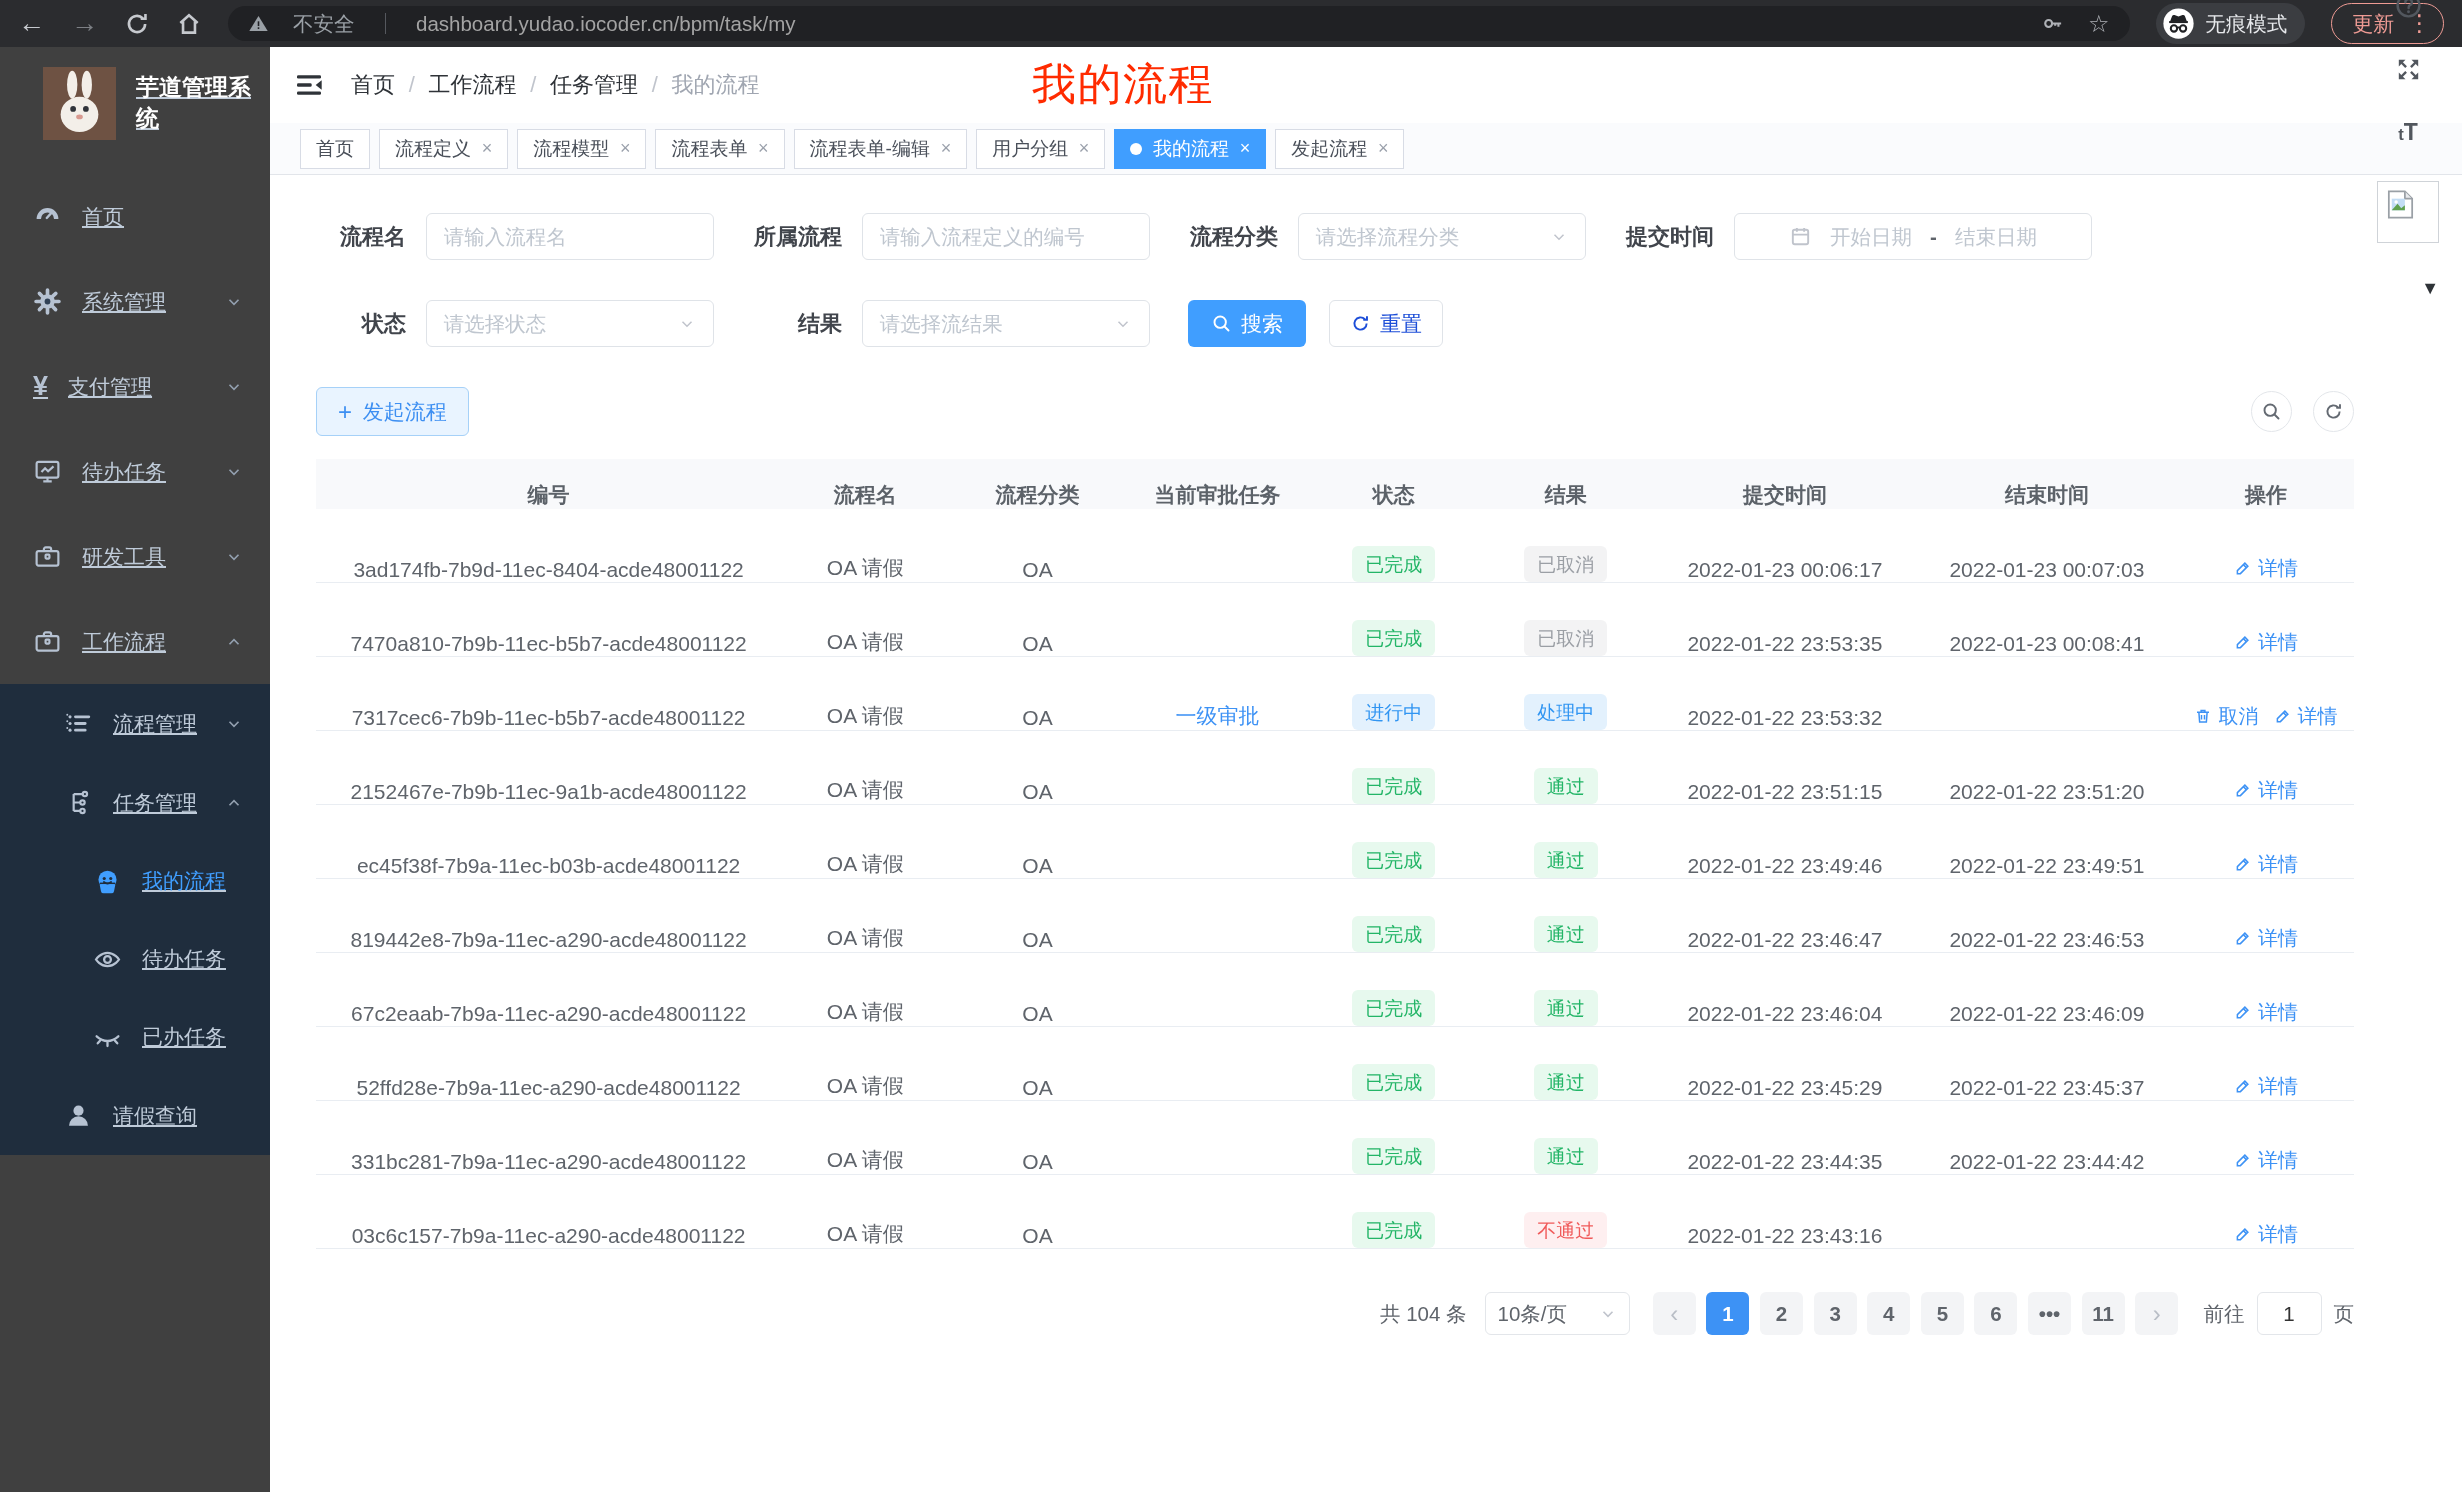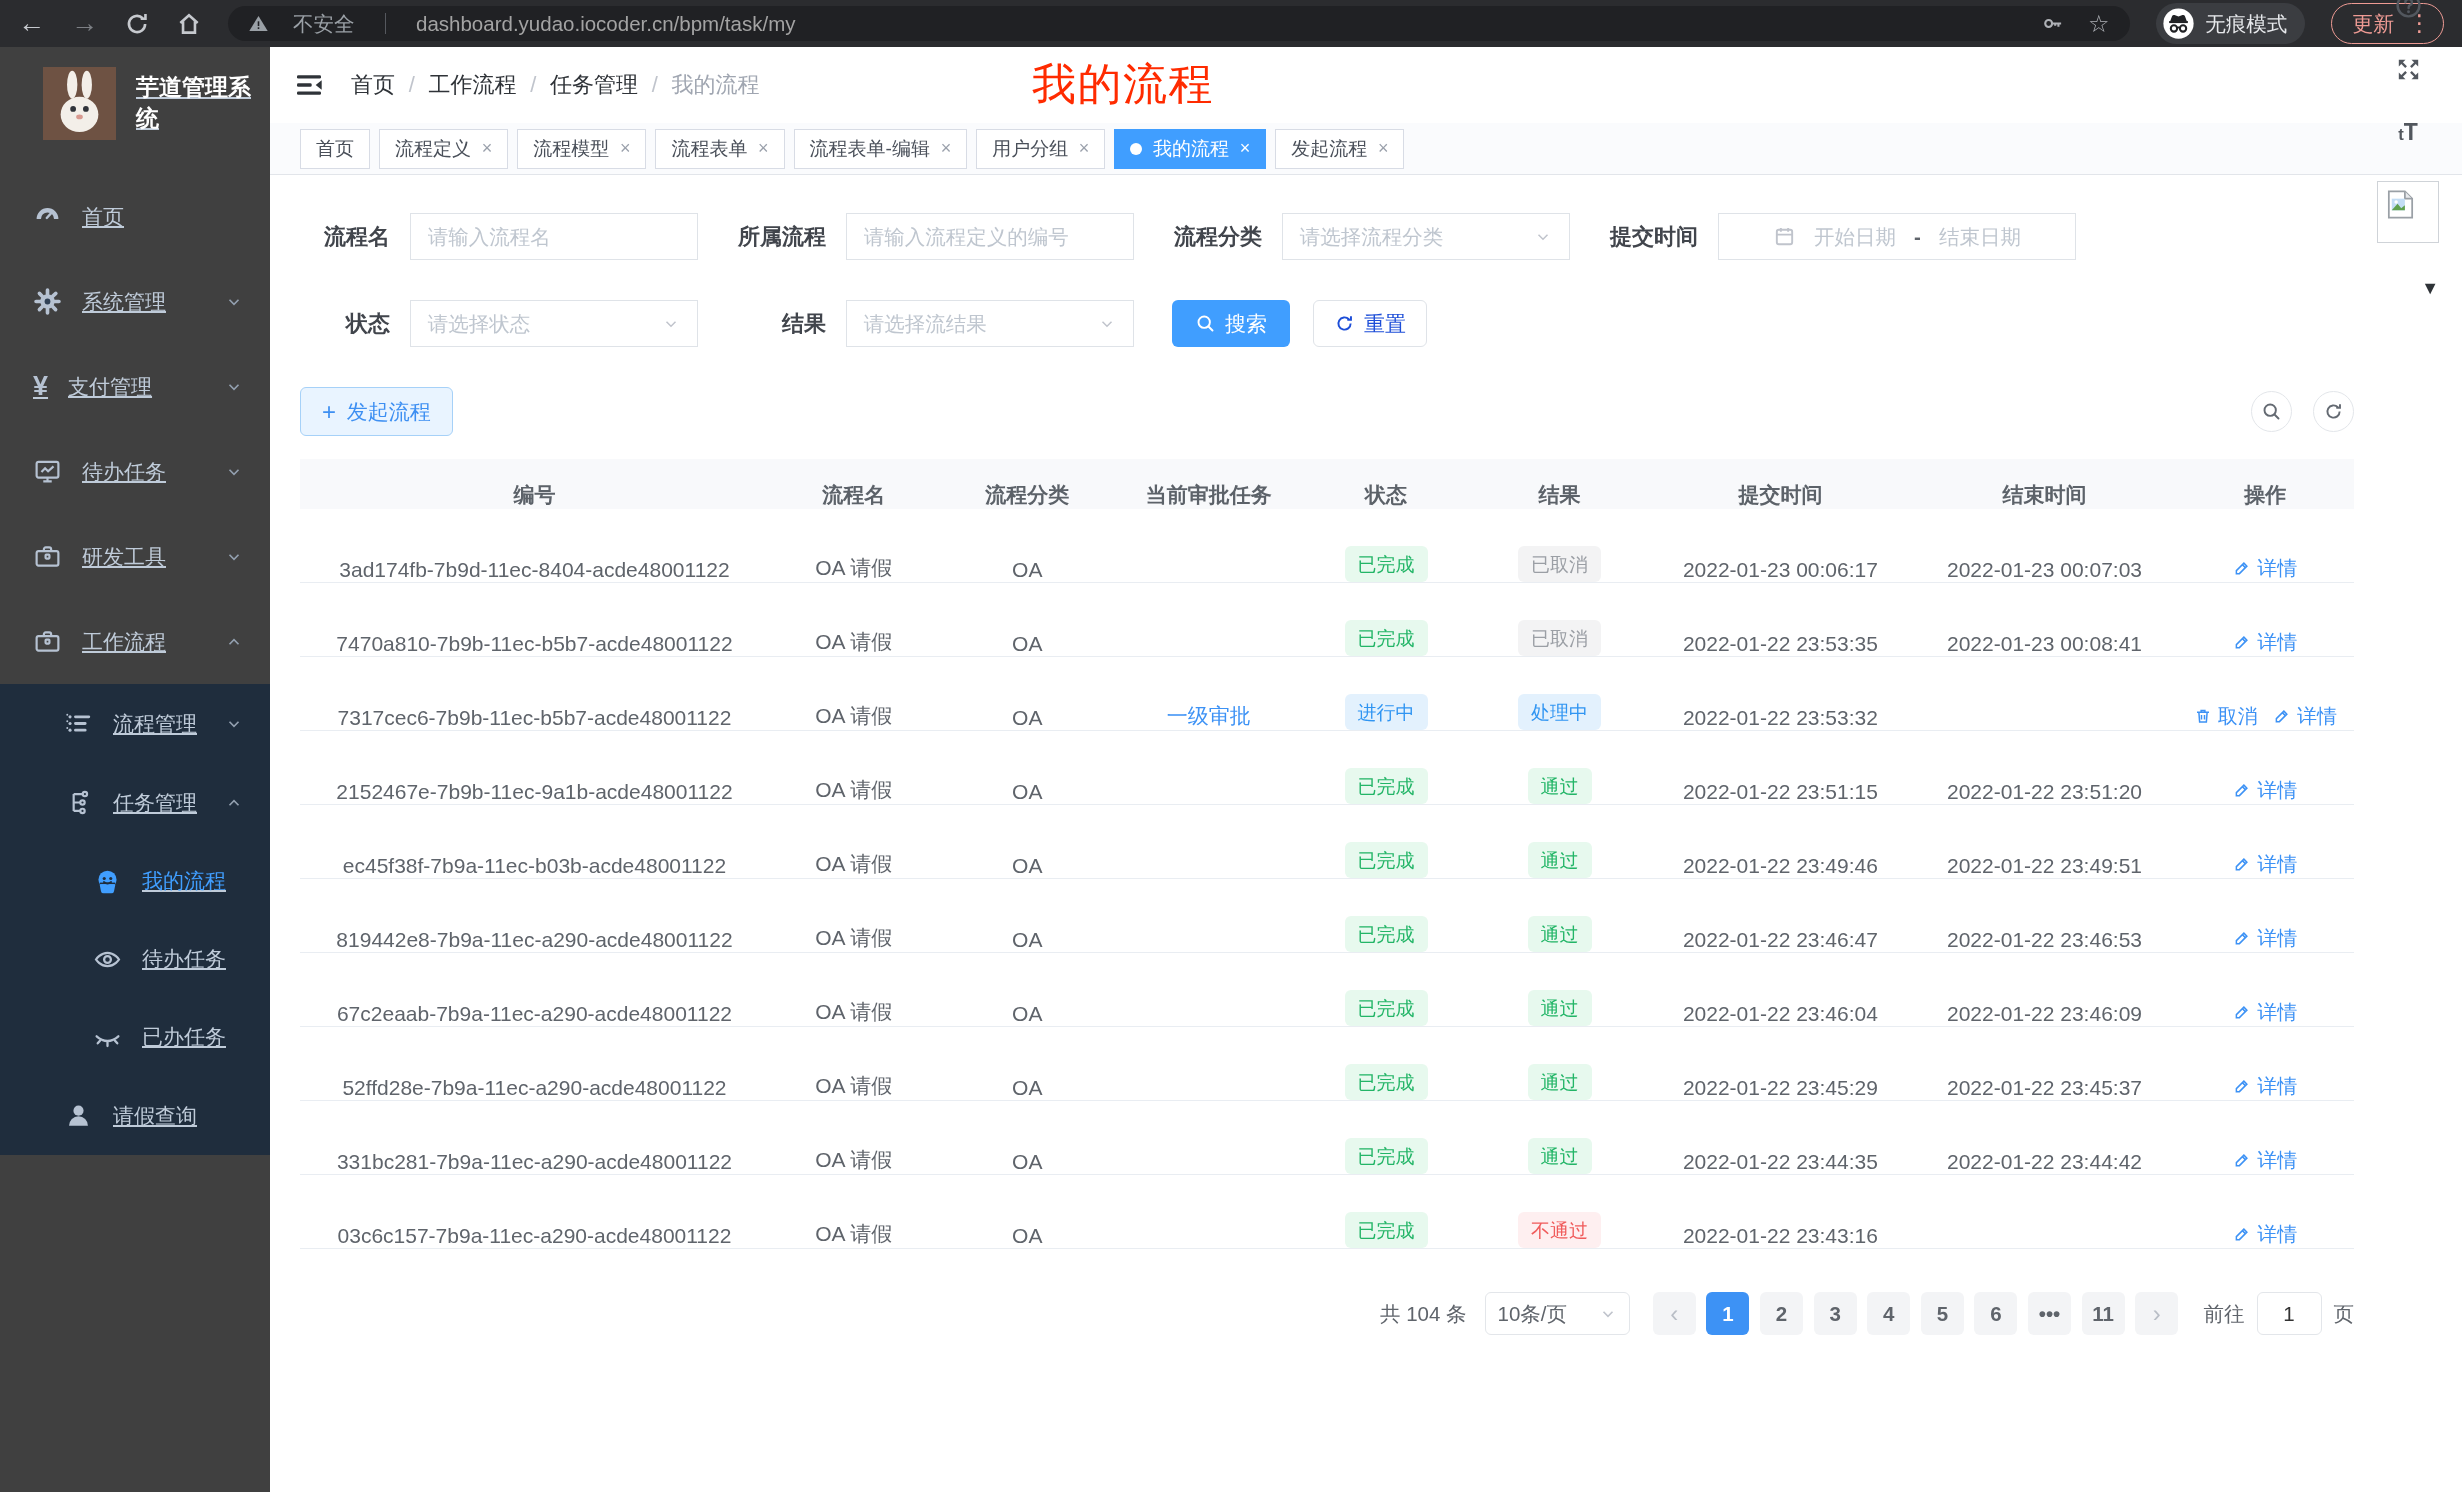--- a/index.html
+++ b/index.html
@@ -78,26 +78,26 @@
     display:flex; align-items:center; padding:0 30px; gap:9px; }
   .tab { height:40px; border:1.5px solid #d8dce5; background:#fff; color:#4a505a;
     font-size:19px; display:inline-flex; align-items:center; padding:0 15px; gap:10.7px; }
   .tab .dot { display:none; }
   .tab.active { background:#409eff; border-color:#409eff; color:#fff; }
   .tab.active .dot { display:inline-block; width:12px; height:12px; border-radius:50%; background:#fff; }
   .tab .x { font-size:18px; color:#9aa0ab; }
   .tab.active .x { color:#fff; }
 
   
-  .content { padding:38px 108px 0 30px; }
+  .content { padding:38px 108px 0 46px; }
   .filter-row { display:flex; align-items:center; margin-bottom:40px; }
   .fitem { display:flex; align-items:center; margin-right:38px; }
   .flabel { min-width:90px; text-align:right; margin-right:20px; font-size:22px;
     color:#41454c; font-weight:600; white-space:nowrap; }
-  .control { height:47px; border:1.5px solid #dfe3e8; border-radius:0; background:#fff;
+  .control { height:47px; border:1.5px solid #dfe3e8; border-radius:6px; background:#fff;
     display:flex; align-items:center; padding:0 16.7px; color:#bfc6cf; font-size:20.5px; }
   .control input { border:none; outline:none; width:100%; font-size:20.5px; color:#333; background:transparent; }
   .control input::placeholder { color:#bfc6cf; }
   .w-input { width:288px; }
   .w-select { width:288px; justify-content:space-between; }
   .w-date { width:358px; justify-content:center; gap:18px; }
   .chev-sm svg { width:18px; height:18px; display:block; color:#c0c4cc; }
   .cal-ic svg { width:23px; height:23px; display:block; color:#c0c4cc; }
   .btn { display:flex; align-items:center; gap:9px; border-radius:6px; height:47px;
     font-size:21px; cursor:pointer; }

